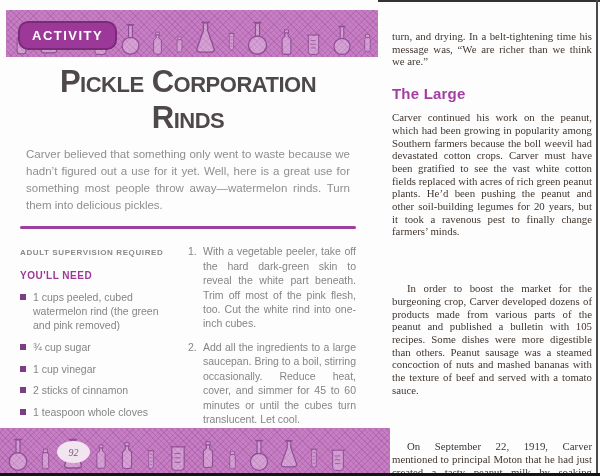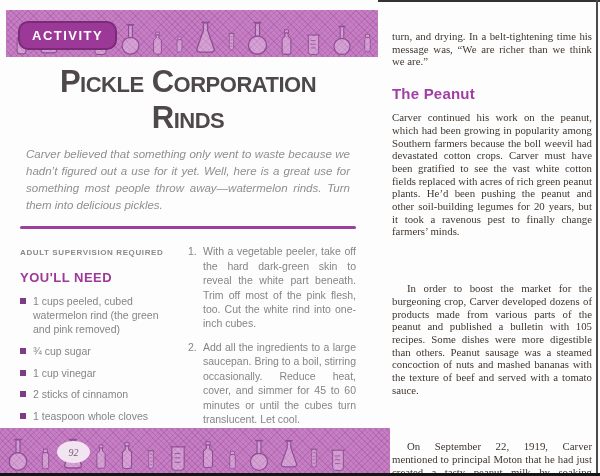--- a/index.html
+++ b/index.html
@@ -27,29 +27,29 @@
   }
   .badge span { color:#ffffff; font-weight:bold; font-size:13px; letter-spacing:1.5px; }
 
   
   .left-content { position:absolute; left:20px; top:64px; width:336px; }
   .title {
     font-variant:small-caps; font-weight:bold; font-size:31px; line-height:36px;
     color:#4e484a; text-align:center; letter-spacing:-0.5px; margin-bottom:10px;
   }
   .intro {
-    font-style:italic; color:#8f8f8f; font-size:11.5px; line-height:1.48;
+    color:#8f8f8f; font-size:11.5px; line-height:1.48;
     text-align:justify; padding:0 6px;
   }
   .divider { margin-top:12px; height:3px; background:#9c3f9d; border-radius:2px; }
   .cols { display:flex; gap:16px; margin-top:15px; }
   .col-left { width:152px; flex:none; }
   .col-right { flex:1; }
   .supervision { font-size:8px; font-weight:bold; letter-spacing:0.6px; color:#8a8a8a; margin-top:4px; }
-  .needs { color:#9c3897; font-size:13px; font-weight:bold; letter-spacing:0.5px; margin-top:13px; margin-bottom:10px; }
+  .needs { color:#9c3897; font-size:10px; font-weight:bold; letter-spacing:0.5px; margin-top:13px; margin-bottom:10px; }
   .need-list { list-style:none; }
   .need-list li { display:flex; gap:7px; font-size:10.5px; color:#858585; line-height:1.32; margin-bottom:8px; }
   .sq { flex:none; width:6px; height:6px; background:#7c3d86; margin-top:3px; }
   .step { display:flex; margin-bottom:9px; }
   .step .num { flex:none; width:15px; font-size:10.5px; color:#858585; line-height:1.38; }
   .step p, .step-extra { font-size:10.5px; color:#858585; line-height:1.38; text-align:justify; }
   .step-extra { margin:0 0 9px 15px; }
 
   .page-circle {
     position:absolute; left:57px; top:13px; width:33px; height:22px;
@@ -266,21 +266,21 @@
           </svg>
       </div>
       <div class="page-circle">
         <span>92</span>
       </div>
     </div>
   </div>
 
   <div class="page-right">
     <p class="serif">turn, and drying. In a belt-tightening time his message was, “We are richer than we think we are.”</p>
-    <h2 class="peanut">The Peanut</h2>
+    <h2 class="peanut">The Large</h2>
     <p class="serif">Carver continued his work on the peanut, which had been growing in popularity among Southern farmers because the boll weevil had devastated cotton crops. Carver must have been gratified to see the vast white cotton fields replaced with acres of rich green peanut plants. He’d been pushing the peanut and other soil-building legumes for 20 years, but it took a ravenous pest to finally change farmers’ minds.</p>
     <p class="serif indent">In order to boost the market for the burgeoning crop, Carver developed dozens of products made from various parts of the peanut and published a bulletin with 105 recipes. Some dishes were more digestible than others. Peanut sausage was a steamed concoction of nuts and mashed bananas with the texture of beef and served with a tomato sauce.</p>
     <p class="serif indent">On September 22, 1919, Carver mentioned to principal Moton that he had just created a tasty peanut milk by soaking peanuts in water, then grinding them and straining out the liquid. A week later he got a letter from Walter Grubbs of the newly formed Peanut Products Corporation in Birmingham, Alabama, asking for more details. Carver, in his most enthusiastic manner, wrote back, “I think I am conservative in my statement when I say that it is without a doubt, the most wonderful product that I have yet been able to work out, and I see within it, unlimited possibilities.” Grubbs</p>
   </div>
 
   <div class="edge-top-right"></div>
   <div class="edge-right"></div>
   <div class="edge-bottom"></div>
 </div>
 

